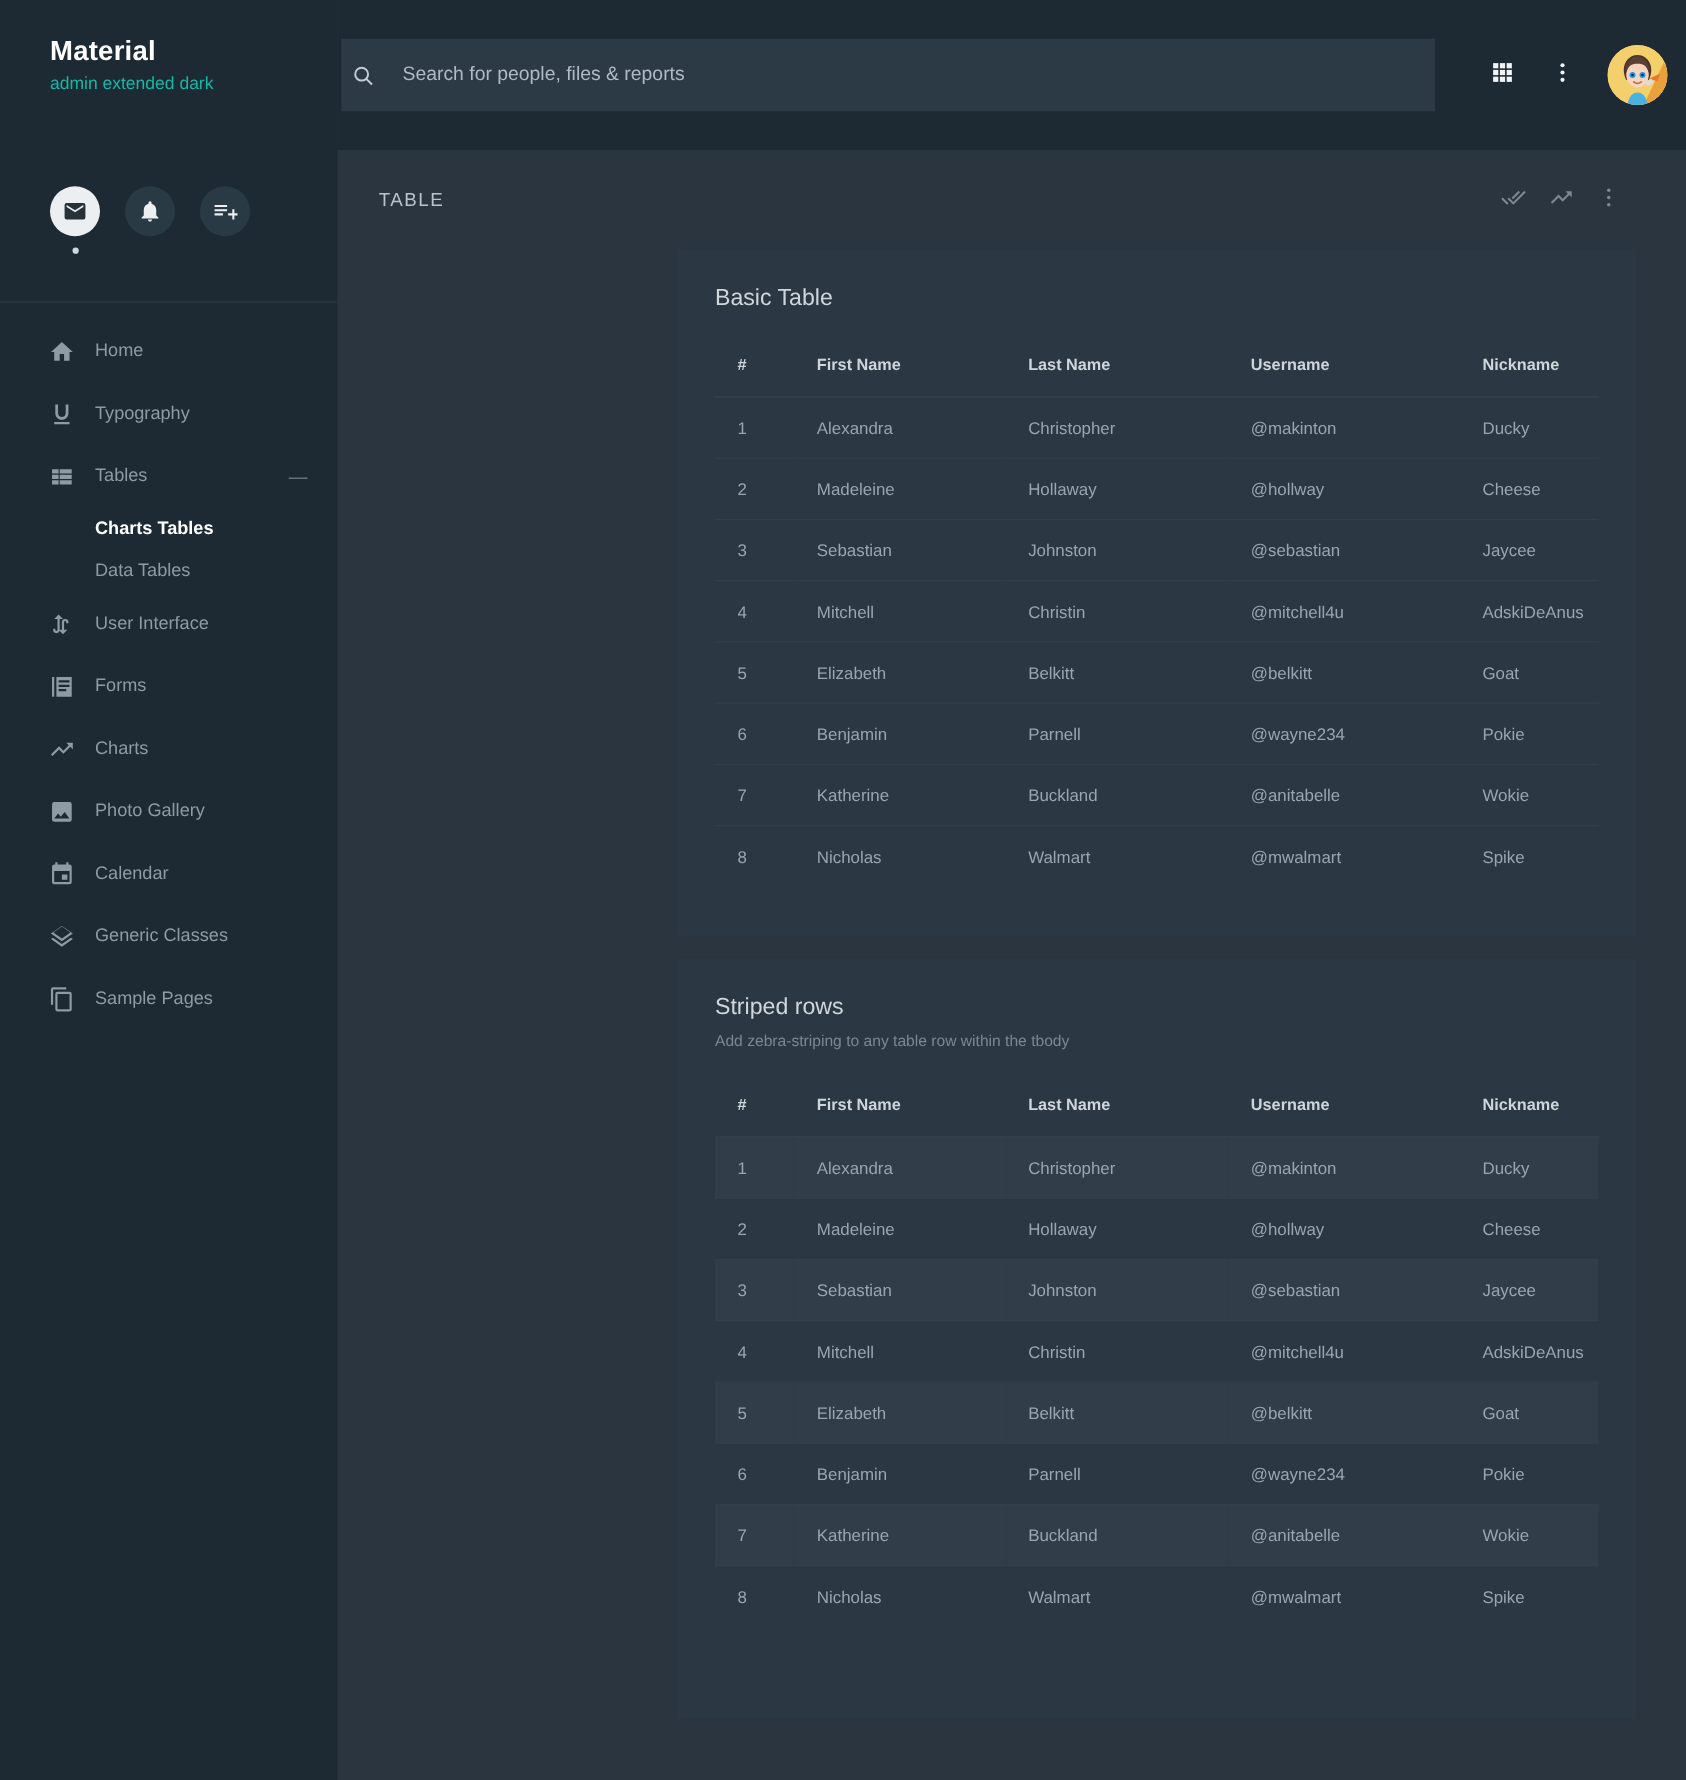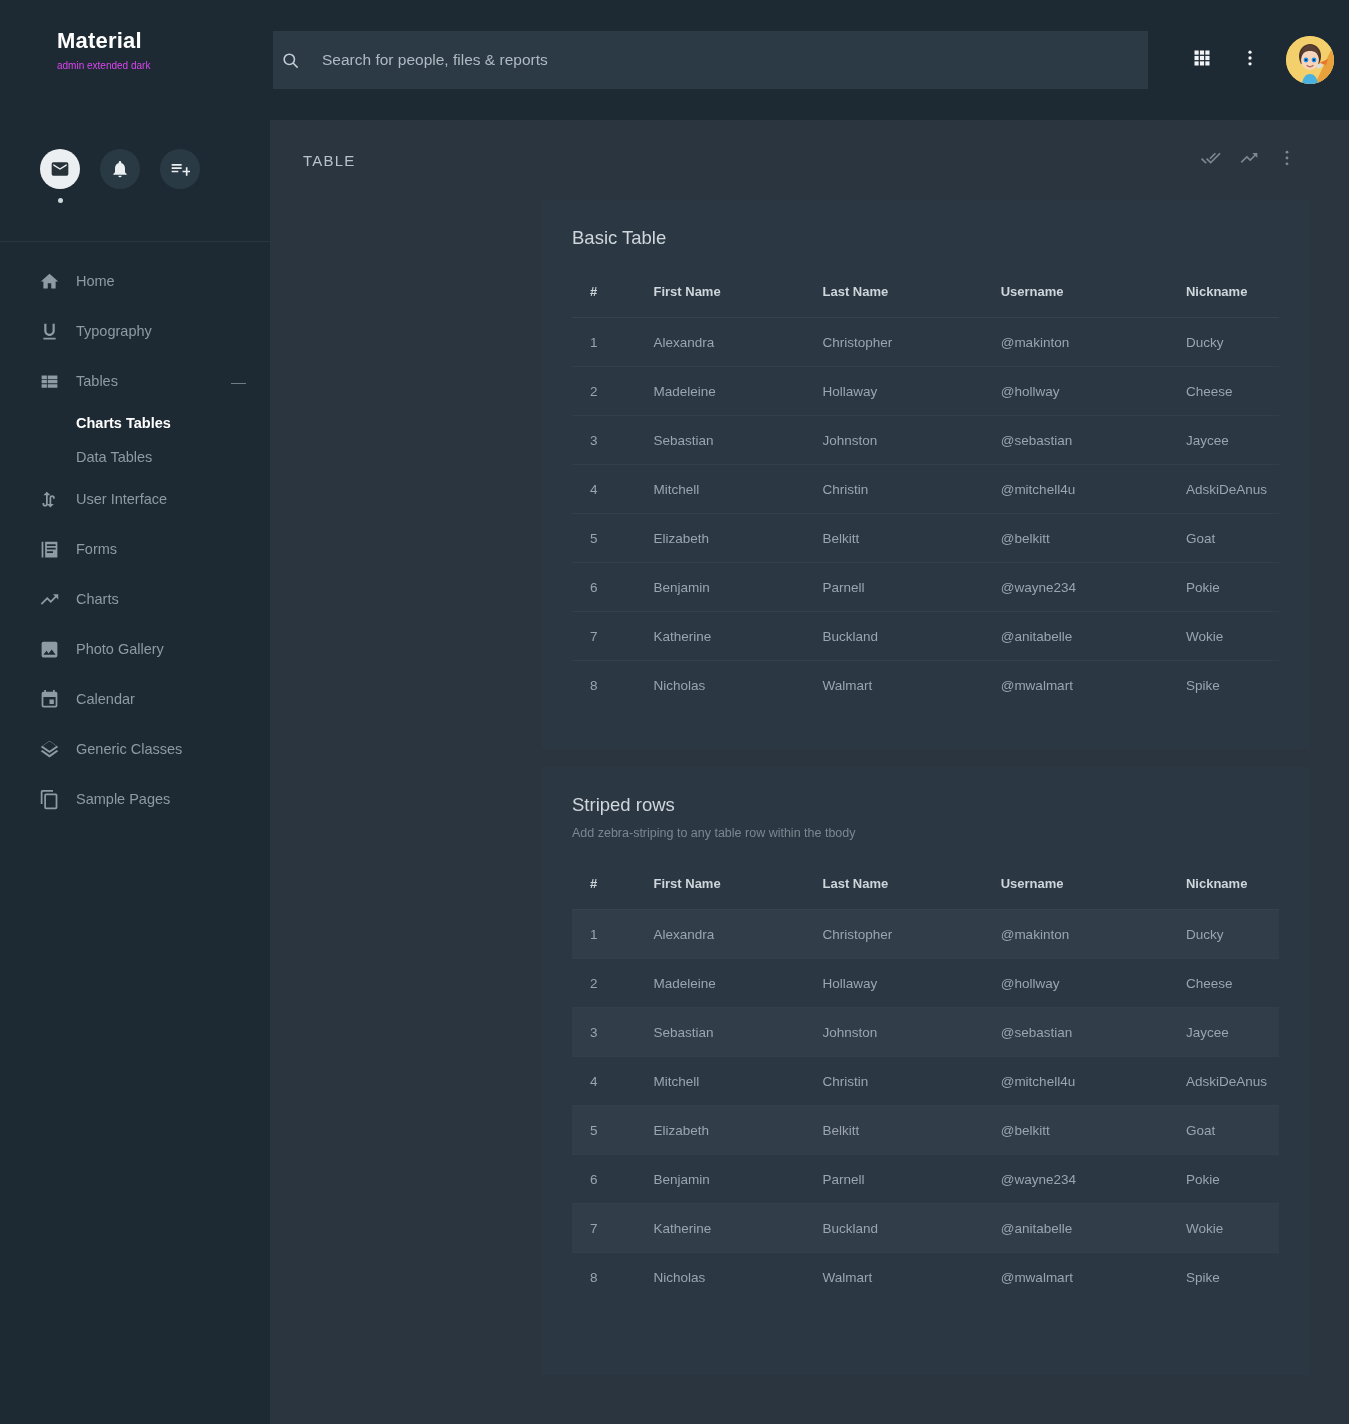--- a/index.html
+++ b/index.html
@@ -12,31 +12,31 @@
   }
   .app { display: flex; width: 1349px; height: 1424px; }
 
   
   .sidebar {
     width: 270px;
     min-width: 270px;
     background: #1e2a33;
     position: relative;
   }
-  .brand { padding: 28px 0 0 40px; margin-left: 17px; }
+  .brand { padding: 28px 0 0 40px; }
   .brand-title {
     font-size: 22px;
     font-weight: bold;
     color: #ffffff;
     letter-spacing: .2px;
     line-height: 26px;
   }
   .brand-sub {
-    font-size: 10px;
-    color: #d946ef;
+    font-size: 14px;
+    color: #14b8a6;
     line-height: 22px;
     margin-top: 1px;
   }
   .quick-actions {
     display: flex;
     gap: 20px;
     padding: 72px 0 0 40px;
     align-items: flex-start;
   }
   .qa-wrap { display: flex; flex-direction: column; align-items: center; }

